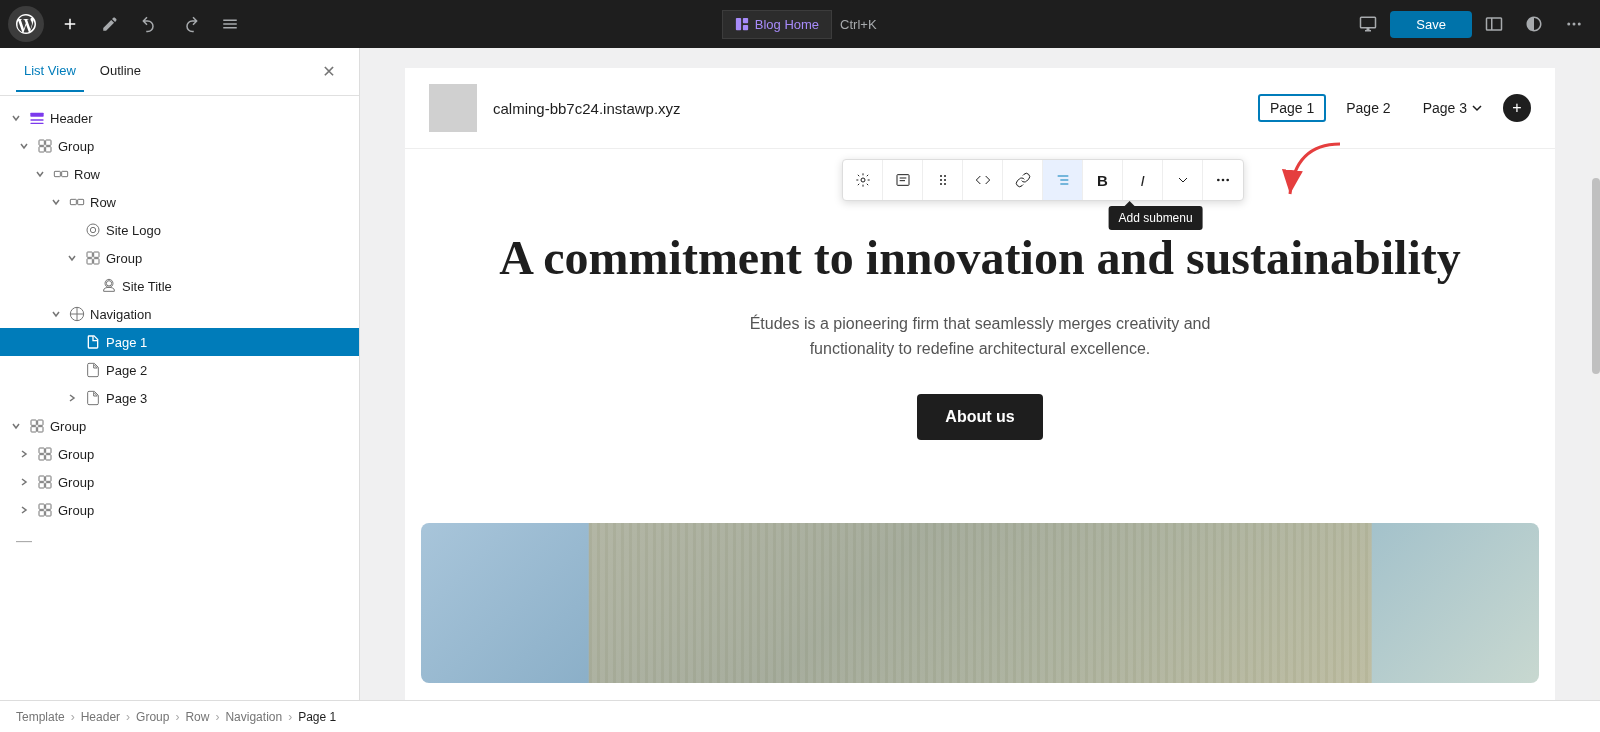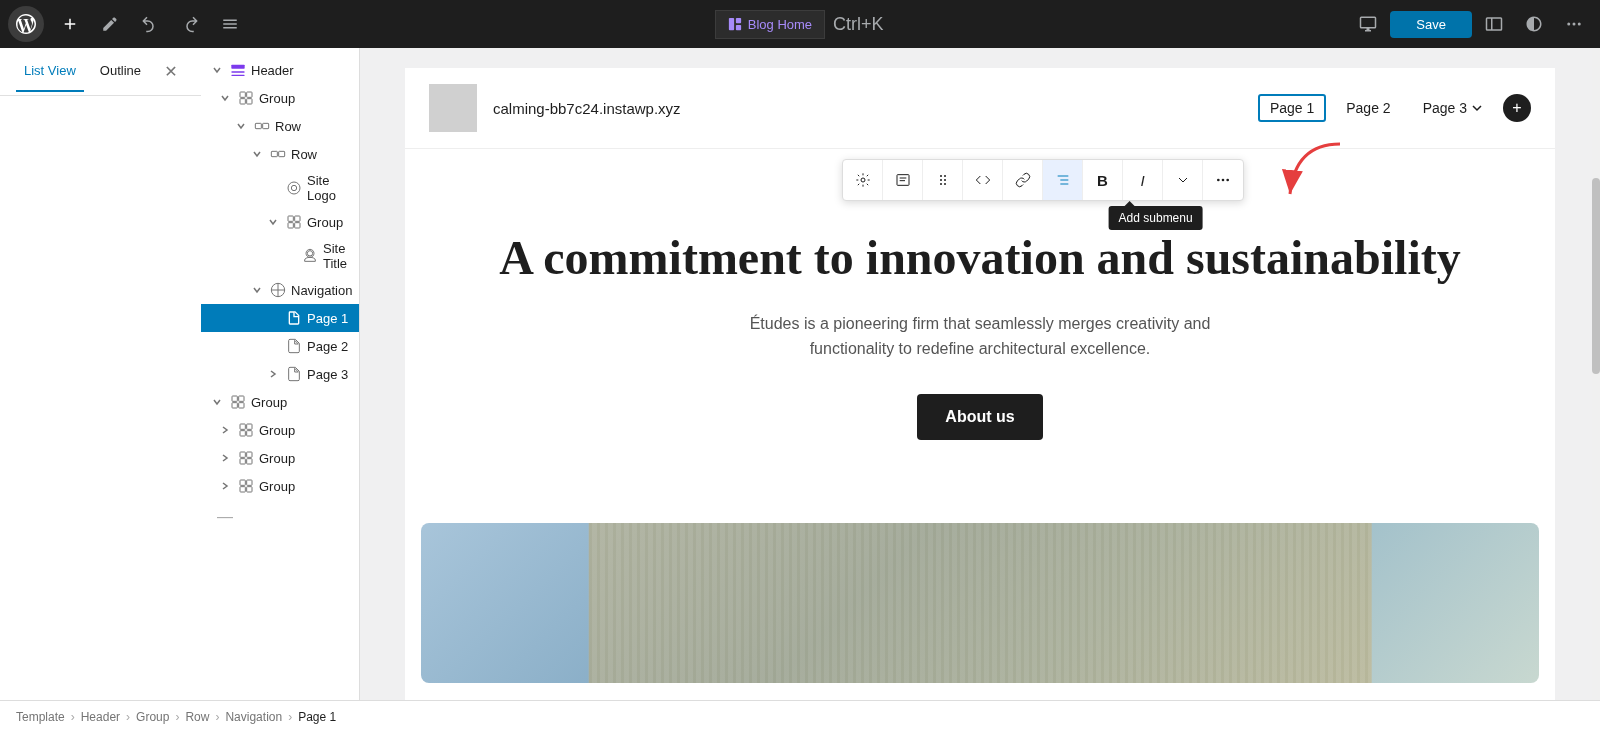--- a/index.html
+++ b/index.html
@@ -26,37 +26,37 @@
 
     .top-bar-center {
       flex: 1; display: flex; align-items: center; justify-content: center; gap: 8px;
     }
     .blog-home-btn {
       display: flex; align-items: center; gap: 6px;
       background: #2c2c2c; border: 1px solid #3c3c3c; border-radius: 0;
       padding: 6px 12px; color: #a78bfa; cursor: pointer; font-size: 13px;
     }
     .blog-home-btn svg { width: 14px; height: 14px; fill: #a78bfa; }
-    .shortcut-text { color: #a7aaad; font-size: 18px; }
+    .shortcut-text { color: #a7aaad; font-size: 13px; }
 
     .top-bar-right { display: flex; align-items: center; gap: 4px; }
     .save-btn {
       background: #0073aa; color: white; border: none; border-radius: 4px;
       padding: 6px 26px; font-size: 13px; cursor: pointer; font-weight: 500;
     }
 
     
     .main-layout {
       display: flex; margin-top: 48px; height: calc(100vh - 48px);
     }
 
     
     .sidebar {
       width: 360px; background: white; border-right: 1px solid #ddd;
-      display: flex; flex-direction: row; flex-shrink: 0;
+      display: flex; flex-direction: column; flex-shrink: 0;
       height: 100%;
     }
     .sidebar-header {
       display: flex; align-items: center; border-bottom: 1px solid #e0e0e0;
       padding: 0 16px; height: 48px;
     }
     .sidebar-tab {
       font-size: 13px; font-weight: 500; padding: 12px 8px;
       border-bottom: 2px solid transparent; cursor: pointer; color: #1e1e1e;
       margin-right: 8px;

